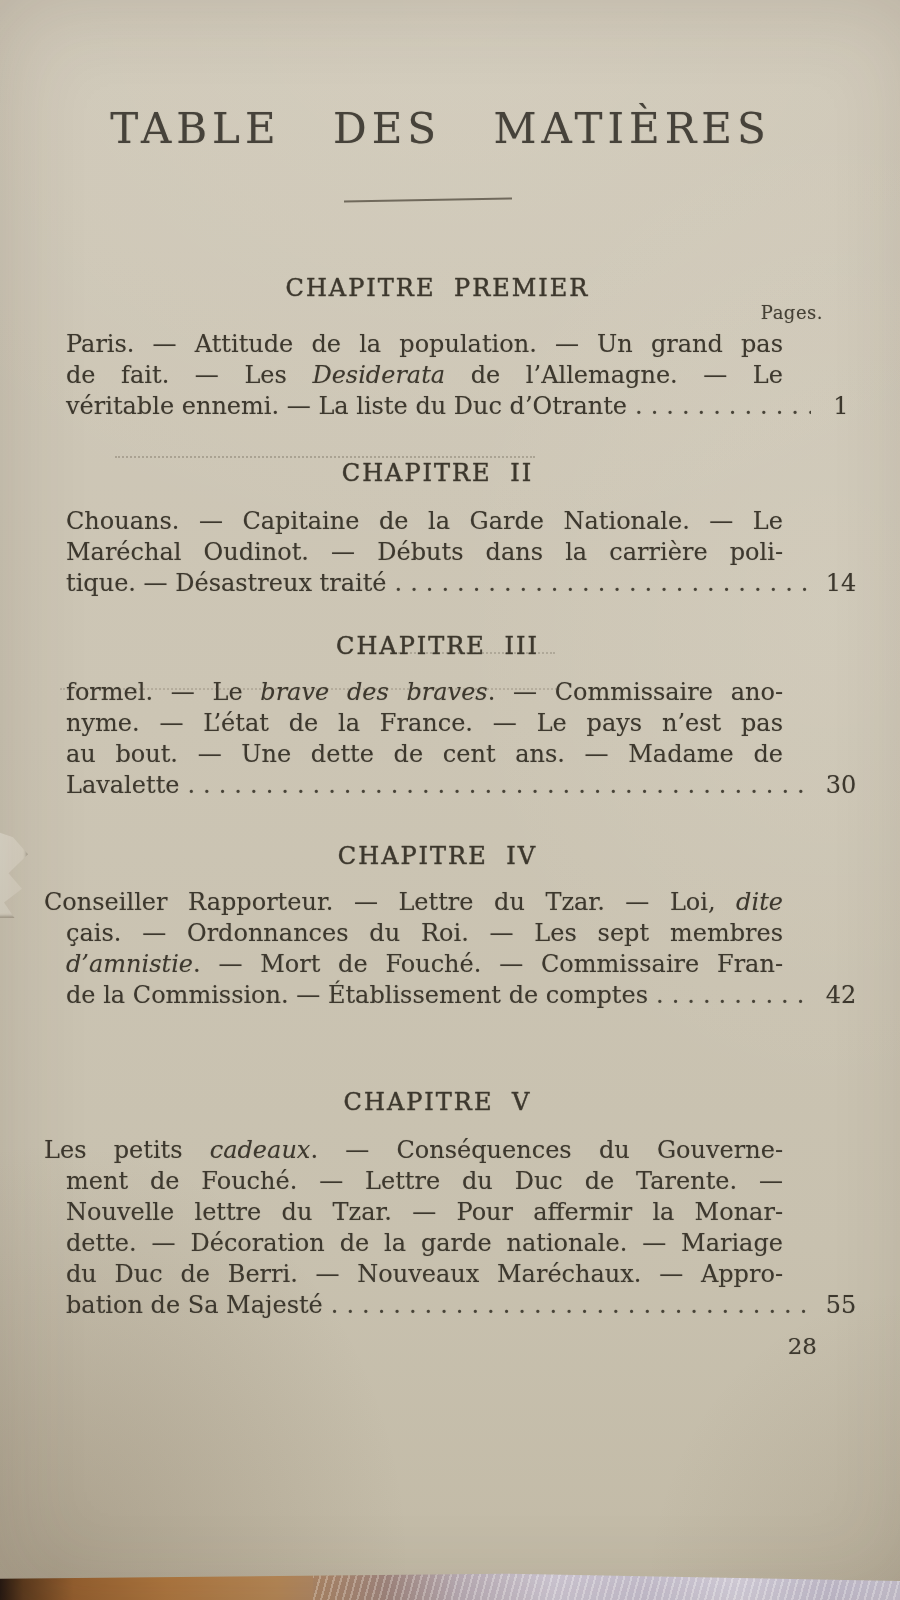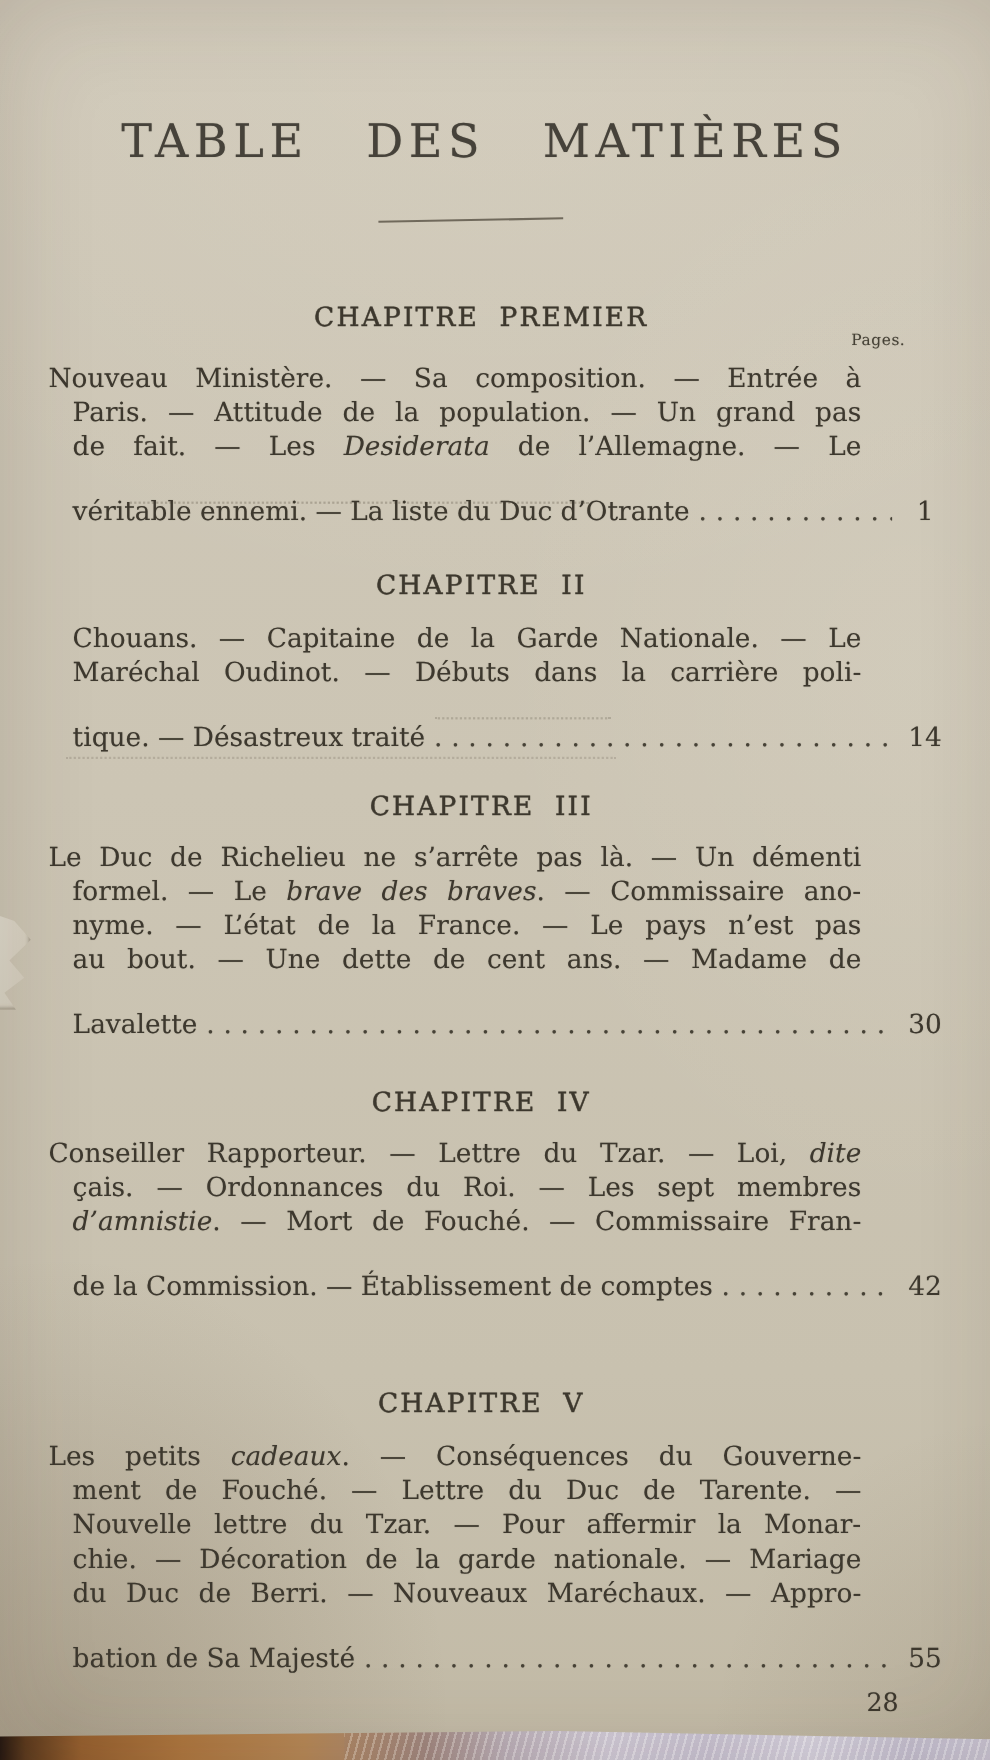--- a/index.html
+++ b/index.html
@@ -37,21 +37,21 @@
     color:#46423a;
   }
   .rule{
     width:168px;height:0;
     border-top:2.5px solid rgba(75,68,56,.72);
     margin:46px 0 0 344px;
     transform:rotate(-1.1deg);
   }
   .pages-label{
     position:absolute;top:302px;right:98px;
-    font-size:14px;letter-spacing:.5px;
+    font-size:18px;letter-spacing:.5px;
     color:rgba(61,56,46,.92);
   }
   #chapters-root{padding:0 50px 0 44px;}
   .chapter .heading{
     text-align:center;padding-right:40px;
     font-size:24px;line-height:30px;
     letter-spacing:2px;word-spacing:9px;
     -webkit-text-stroke:.5px rgba(61,56,46,.75);
   }
   .ch1 .heading{margin-top:72px;}
@@ -59,21 +59,21 @@
   .ch3 .heading{margin-top:32px;}
   .ch4 .heading{margin-top:40px;}
   .ch5 .heading{margin-top:76px;}
   .entry{margin-top:16px;font-size:24px;line-height:31px;}
   .ch1 .entry{margin-top:26px;}
   .ch2 .entry{margin-top:18px;}
   .ch5 .entry{margin-top:18px;}
   .line{min-height:31px;}
   .line.justify{text-align:justify;text-align-last:justify;padding-right:88px;}
   .line.cont{padding-left:22px;}
-  .line.last{display:flex;align-items:flex-end;margin-top:28px;}
+  .line.last{display:flex;align-items:flex-end;}
   .line.last .line-text{flex:0 0 auto;white-space:nowrap;}
   .dots{
     flex:1 1 auto;overflow:hidden;white-space:nowrap;
     letter-spacing:8px;margin-left:8px;
     color:rgba(61,56,46,.9);
   }
   .pagenum{flex:0 0 60px;text-align:center;}
   .it{font-style:italic;}
   .signature{
     text-align:right;padding-right:104px;margin-top:12px;
@@ -114,21 +114,20 @@
     <h1 class="title">TABLE DES MATIÈRES</h1>
 
     <div class="rule"></div>
 
     <div class="pages-label">Pages.</div>
 
     <main id="chapters-root">
         <section class="chapter ch1">
           <div class="heading">CHAPITRE PREMIER</div>
           <div class="entry">
-            <div class="line justify"><span>Nouveau Ministère. — Sa composition. — Entrée à</span></div>
             <div class="line cont justify"><span>Paris. — Attitude de la population. — Un grand pas</span></div>
             <div class="line cont justify"><span>de fait. — Les </span><span class="it">Desiderata</span><span> de l’Allemagne. — Le</span></div>
             <div class="line cont last">
               <span class="line-text"><span>véritable ennemi. — La liste du Duc d’Otrante</span></span>
               <span class="dots">...........................................................</span>
               <span class="pagenum">1</span>
             </div>
           </div>
         </section>
         <section class="chapter ch2">
@@ -139,21 +138,20 @@
             <div class="line cont last">
               <span class="line-text"><span>tique. — Désastreux traité</span></span>
               <span class="dots">...........................................................</span>
               <span class="pagenum">14</span>
             </div>
           </div>
         </section>
         <section class="chapter ch3">
           <div class="heading">CHAPITRE III</div>
           <div class="entry">
-            <div class="line justify"><span>Le Duc de Richelieu ne s’arrête pas là. — Un démenti</span></div>
             <div class="line cont justify"><span>formel. — Le </span><span class="it">brave des braves</span><span>. — Commissaire ano-</span></div>
             <div class="line cont justify"><span>nyme. — L’état de la France. — Le pays n’est pas</span></div>
             <div class="line cont justify"><span>au bout. — Une dette de cent ans. — Madame de</span></div>
             <div class="line cont last">
               <span class="line-text"><span>Lavalette</span></span>
               <span class="dots">...........................................................</span>
               <span class="pagenum">30</span>
             </div>
           </div>
         </section>
@@ -169,21 +167,21 @@
               <span class="pagenum">42</span>
             </div>
           </div>
         </section>
         <section class="chapter ch5">
           <div class="heading">CHAPITRE V</div>
           <div class="entry">
             <div class="line justify"><span>Les petits </span><span class="it">cadeaux</span><span>. — Conséquences du Gouverne-</span></div>
             <div class="line cont justify"><span>ment de Fouché. — Lettre du Duc de Tarente. —</span></div>
             <div class="line cont justify"><span>Nouvelle lettre du Tzar. — Pour affermir la Monar-</span></div>
-            <div class="line cont justify"><span>chie. — Décoration de la garde nationale. — Mariage</span></div>
+            <div class="line cont justify"><span>dette. — Décoration de la garde nationale. — Mariage</span></div>
             <div class="line cont justify"><span>du Duc de Berri. — Nouveaux Maréchaux. — Appro-</span></div>
             <div class="line cont last">
               <span class="line-text"><span>bation de Sa Majesté</span></span>
               <span class="dots">...........................................................</span>
               <span class="pagenum">55</span>
             </div>
           </div>
         </section>
       </main>
 

